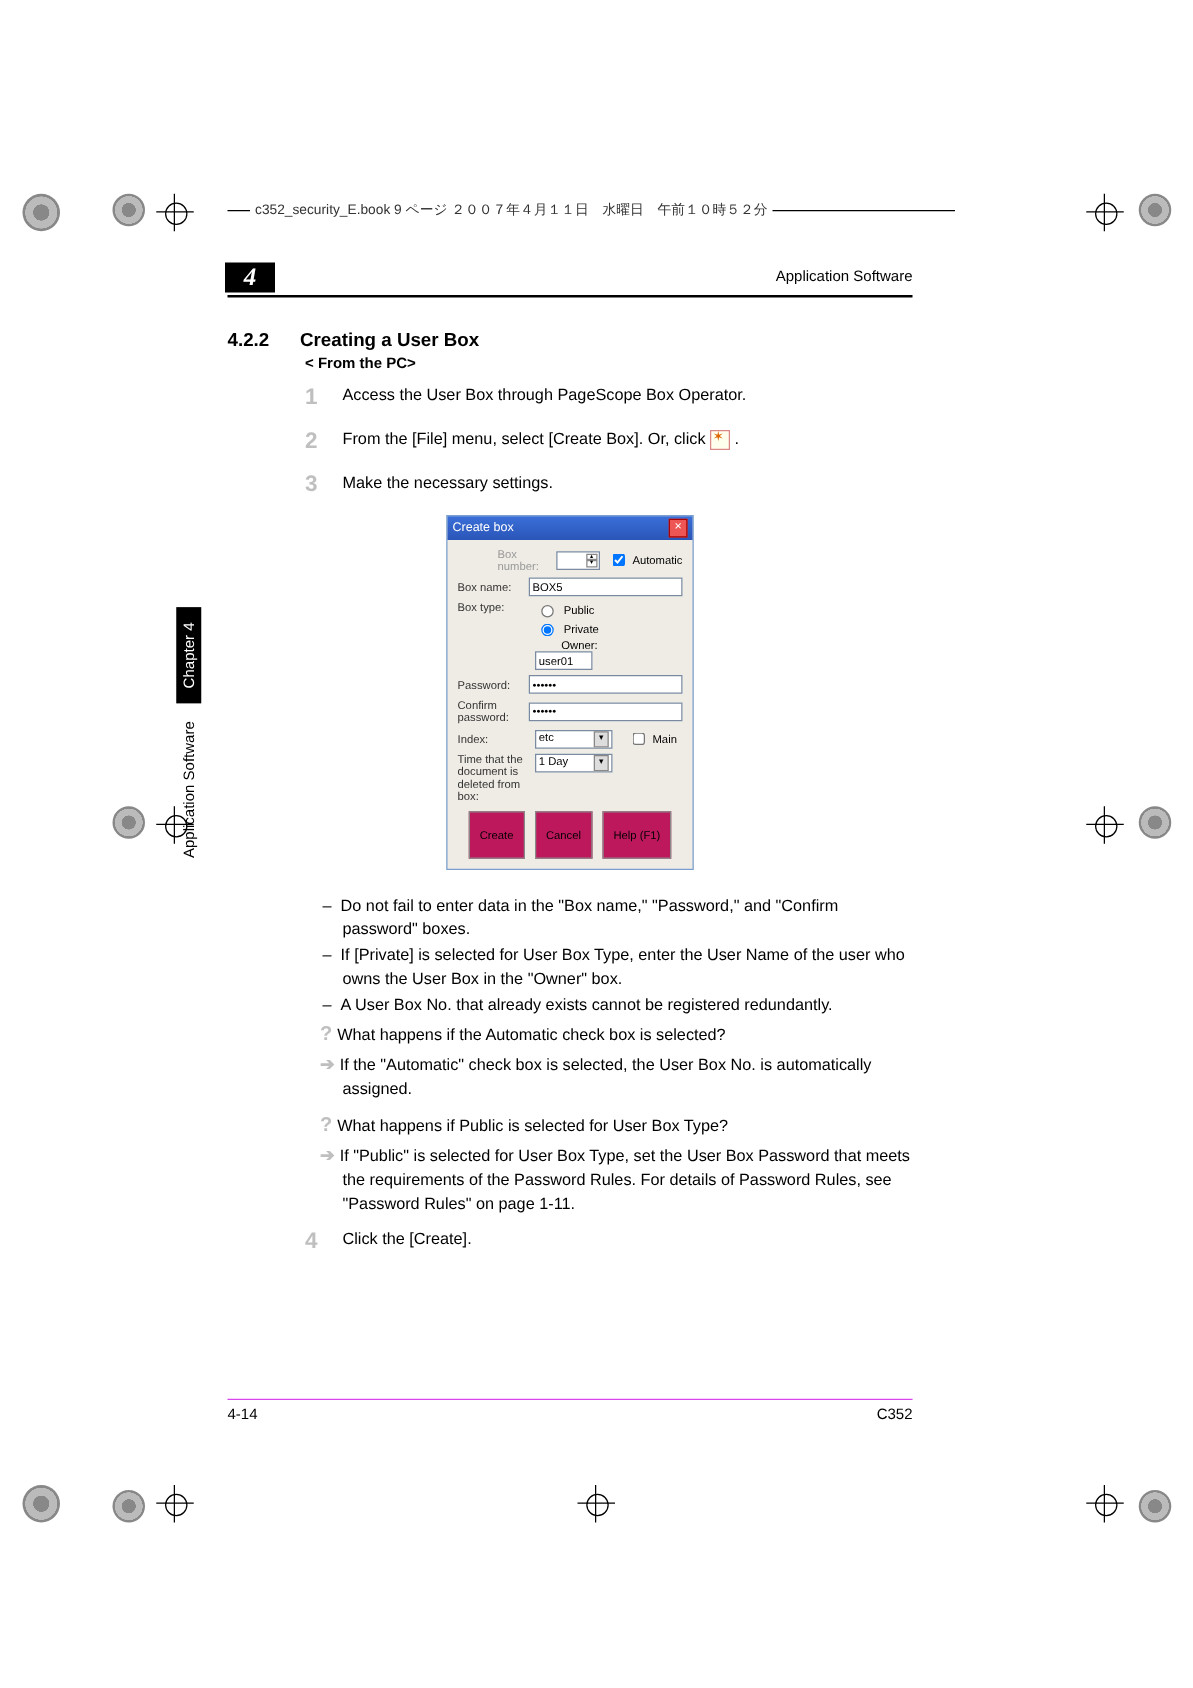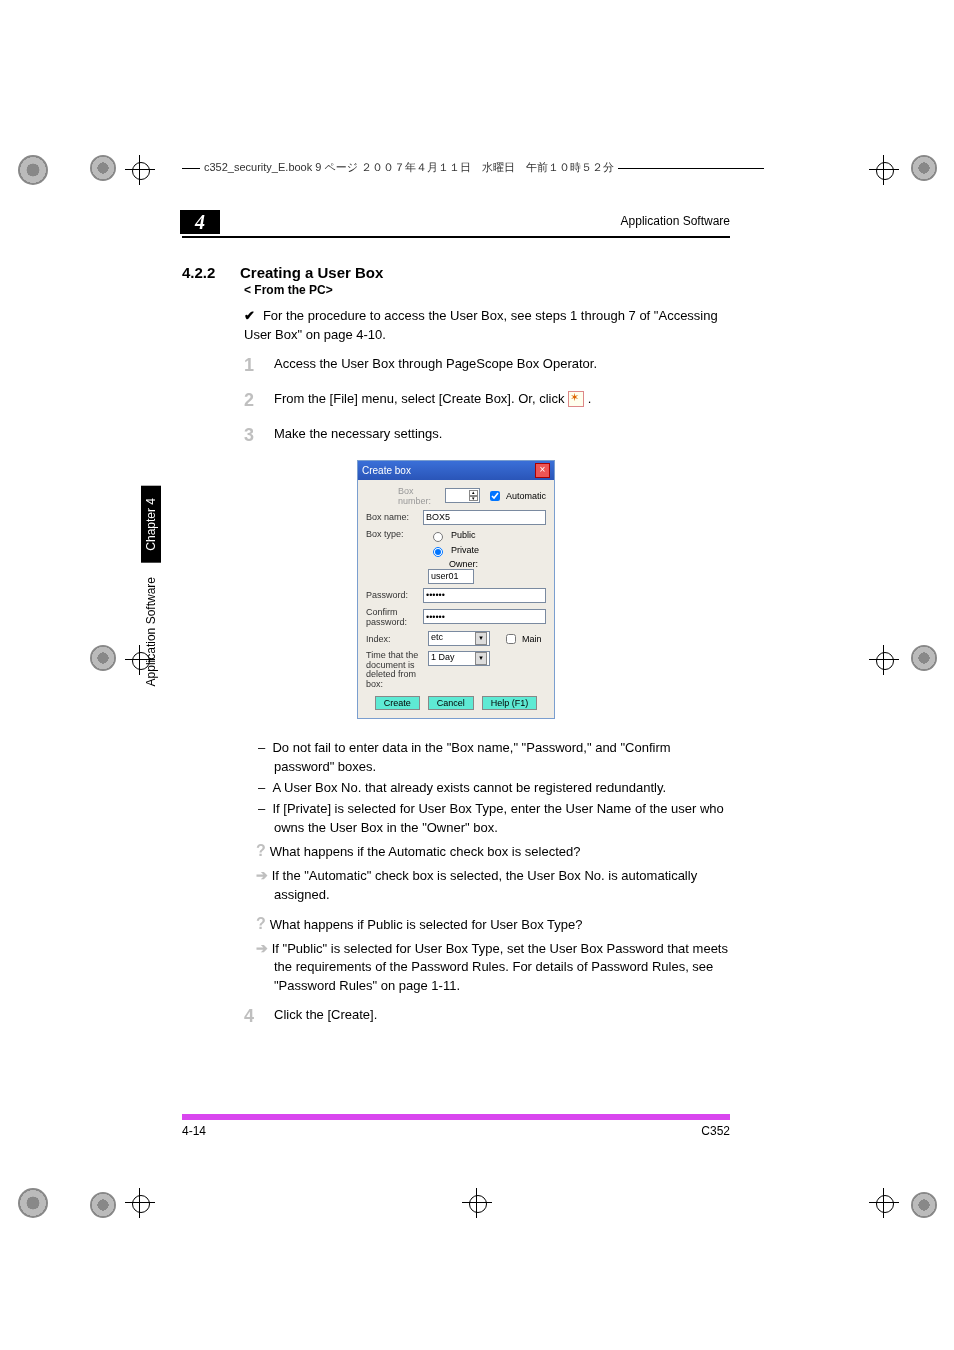--- a/index.html
+++ b/index.html
@@ -56,34 +56,34 @@
   .dlg-row input[type=text],.dlg-row input[type=password]{flex:1;height:13px;border:1px solid #7a8aa0;font-size:9px;padding:0 2px;background:#fff;}
   .dlg-row input.short{width:40px;flex:none;}
   .dlg-row .spin{width:40px;height:13px;border:1px solid #7a8aa0;background:#fff;display:inline-flex;align-items:center;justify-content:space-between;padding:0 1px;}
   .dlg-row .spin .ud{width:9px;height:11px;display:flex;flex-direction:column;}
   .dlg-row .spin .ud span{height:5px;border:1px solid #888;font-size:5px;line-height:3px;text-align:center;}
   .dlg-row label.cb{display:inline-flex;align-items:center;gap:3px;}
   .dlg-row label.rb{display:inline-flex;align-items:center;gap:5px;margin-right:8px;}
   .dlg-row .sel{width:56px;height:13px;border:1px solid #7a8aa0;background:#fff;display:inline-flex;align-items:flex-start;justify-content:space-between;padding:0 2px;}
   .dlg-row .sel .ar{width:10px;height:11px;border:1px solid #888;background:#ddd;font-size:7px;text-align:center;line-height:9px;}
   .dlg-btns{display:flex;justify-content:center;gap:8px;margin-top:6px;}
-  .dlg-btns button{font-size:9px;padding:1px 8px;border:1px solid #888;background:#5eead4;}
+  .dlg-btns button{font-size:9px;padding:13px 8px;border:1px solid #888;background:#be185d;}
   
   .notes{margin-left:62px;font-size:13px;line-height:1.45;}
   .notes .dash{margin-left:30px;text-indent:-16px;margin-bottom:2px;}
   .notes .q{margin-left:30px;text-indent:-18px;margin-bottom:2px;}
   .notes .q .qi{color:#bfbfbf;font-weight:bold;font-size:16px;margin-right:4px;}
   .notes .a{margin-left:30px;text-indent:-18px;margin-bottom:8px;}
   .notes .a .ai{color:#bfbfbf;font-weight:bold;font-size:14px;margin-right:4px;}
   
   .side-tab{position:absolute;top:486px;left:140px;width:22px;height:270px;display:flex;flex-direction:column;align-items:center;}
   .side-tab .black{background:#000;color:#fff;writing-mode:vertical-rl;transform:rotate(180deg);font-size:12px;padding:12px 3px;}
   .side-tab .white{writing-mode:vertical-rl;transform:rotate(180deg);font-size:12px;padding:14px 3px;}
   
-  .footer{position:absolute;bottom:212px;left:182px;width:548px;border-top:6px solid #d946ef;display:flex;justify-content:space-between;font-size:12px;padding-top:4px;}
+  .footer{position:absolute;bottom:212px;left:182px;width:548px;border-top:1px solid #d946ef;display:flex;justify-content:space-between;font-size:12px;padding-top:4px;}
 </style>
 </head>
 <body>
 <div class="page">
 
 <div class="crop-dot outer-tl"></div>
 <div class="crop-dot tl"></div>
 <div class="reg tl">
       <div class="circ"></div>
     </div>
@@ -119,23 +119,20 @@
   <div class="chapnum-box">4</div>
   <div class="hdr-right">Application Software</div>
   <div class="hdr-rule"></div>
 
   <div class="sec-title">
     <span class="sec-num">4.2.2</span><span>Creating a User Box</span>
   </div>
 
   <div class="sub-title">&lt; From the PC&gt;</div>
 
-  <div class="check-line">
-    <span class="ck">✔</span><span>For the procedure to access the User Box, see steps 1 through 7 of "Accessing User Box" on page 4-10.</span>
-  </div>
 
   <div class="steps">
     <div class="step">
       <div class="num">1</div>
       <div class="txt">Access the User Box through PageScope Box Operator.</div>
     </div>
     <div class="step">
       <div class="num">2</div>
       <div class="txt">
         <span>From the [File] menu, select [Create Box]. Or, click </span>
@@ -223,22 +220,22 @@
       <div class="dlg-btns">
         <button>Create</button>
         <button>Cancel</button>
         <button>Help (F1)</button>
       </div>
     </div>
   </div>
 
   <div class="notes">
     <div class="dash">– &nbsp;<span>Do not fail to enter data in the "Box name," "Password," and "Confirm password" boxes.</span></div>
+    <div class="dash">– &nbsp;<span>If [Private] is selected for User Box Type, enter the User Name of the user who owns the User Box in the "Owner" box.</span></div>
     <div class="dash">– &nbsp;<span>A User Box No. that already exists cannot be registered redundantly.</span></div>
-    <div class="dash">– &nbsp;<span>If [Private] is selected for User Box Type, enter the User Name of the user who owns the User Box in the "Owner" box.</span></div>
     <div class="q"><span class="qi">?</span><span>What happens if the Automatic check box is selected?</span></div>
     <div class="a"><span class="ai">➔</span><span>If the "Automatic" check box is selected, the User Box No. is automatically assigned.</span></div>
     <div class="q"><span class="qi">?</span><span>What happens if Public is selected for User Box Type?</span></div>
     <div class="a"><span class="ai">➔</span><span>If "Public" is selected for User Box Type, set the User Box Password that meets the requirements of the Password Rules. For details of Password Rules, see "Password Rules" on page 1-11.</span></div>
   </div>
 
   <div class="steps" style="margin-top:10px">
     <div class="step">
       <div class="num">4</div>
       <div class="txt">Click the [Create].</div>

